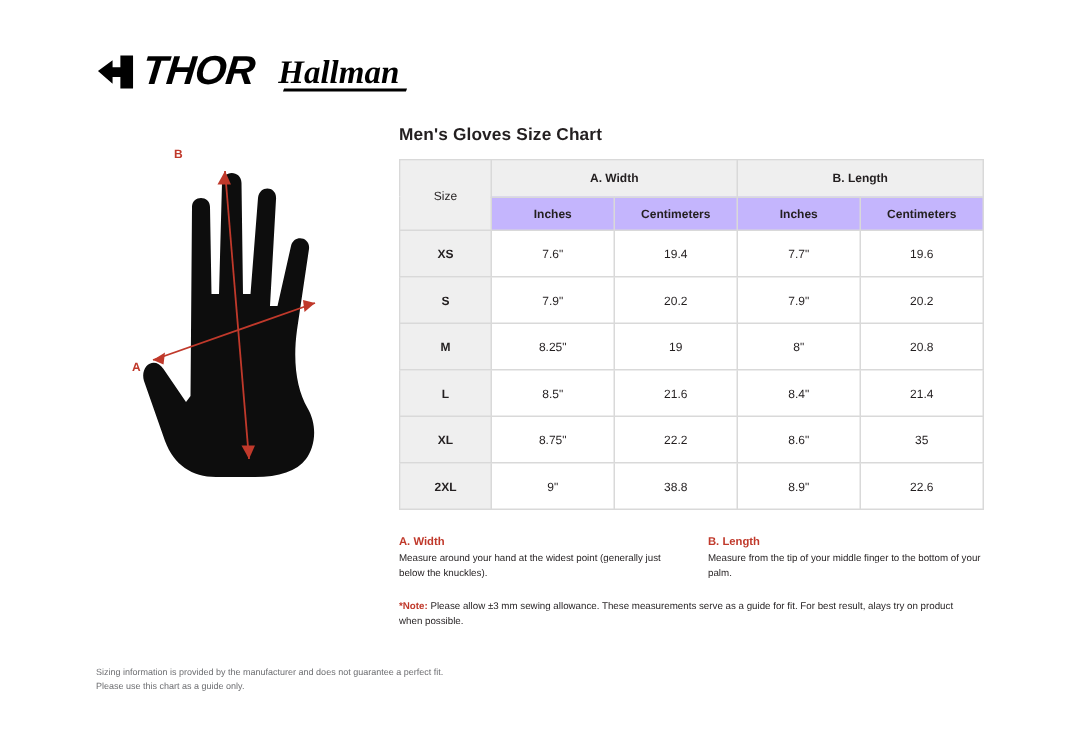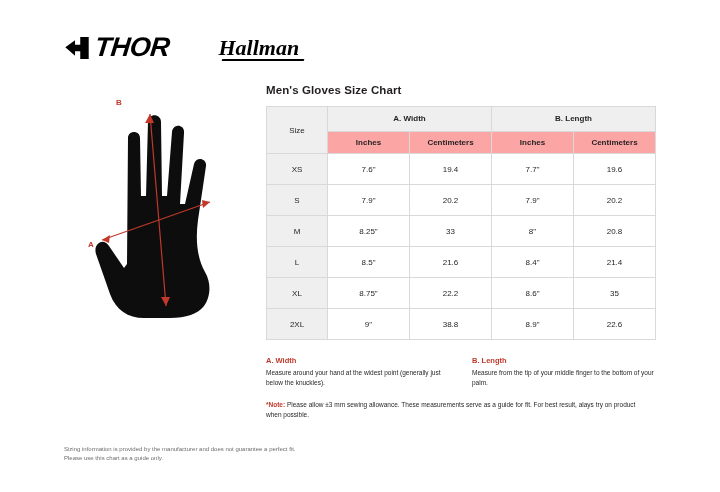--- a/index.html
+++ b/index.html
@@ -53,21 +53,20 @@
   }
   .hallman-word {
     font-family: "Liberation Serif", serif;
     font-style: italic;
     font-weight: bold;
     font-size: 22px;
     color: #000000;
     line-height: 1;
     position: relative;
     padding-right: 4px;
-    margin-left: 33px;
   }
   .hallman-word::after {
     content: "";
     position: absolute;
     left: 3px;
     right: 0;
     bottom: -2px;
     height: 2px;
     background: #000;
     transform: skewX(-20deg);
@@ -128,29 +127,29 @@
     height: 46px;
     color: #231f20;
   }
   .hdr-group {
     background: #efefef;
     font-weight: bold;
     font-size: 8.5px;
     height: 22px;
   }
   .hdr-sub {
-    background: #fca5a5;
+    background: #c4b5fd;
     font-weight: bold;
     font-size: 6.5px;
     height: 20px;
     color: #231f20;
   }
   .col-size {
     background: #efefef;
-    font-weight: normal;
+    font-weight: bold;
     font-size: 8px;
     height: 30px;
     margin-left: 33px;
   }
   td.val {
     height: 30px;
     font-size: 8px;
     background: #ffffff;
   }
 
@@ -284,21 +283,21 @@
         <tr>
           <td class="col-size">S</td>
           <td class="val">7.9"</td>
           <td class="val">20.2</td>
           <td class="val">7.9"</td>
           <td class="val">20.2</td>
         </tr>
         <tr>
           <td class="col-size">M</td>
           <td class="val">8.25"</td>
-          <td class="val">33</td>
+          <td class="val">19</td>
           <td class="val">8"</td>
           <td class="val">20.8</td>
         </tr>
         <tr>
           <td class="col-size">L</td>
           <td class="val">8.5"</td>
           <td class="val">21.6</td>
           <td class="val">8.4"</td>
           <td class="val">21.4</td>
         </tr>

